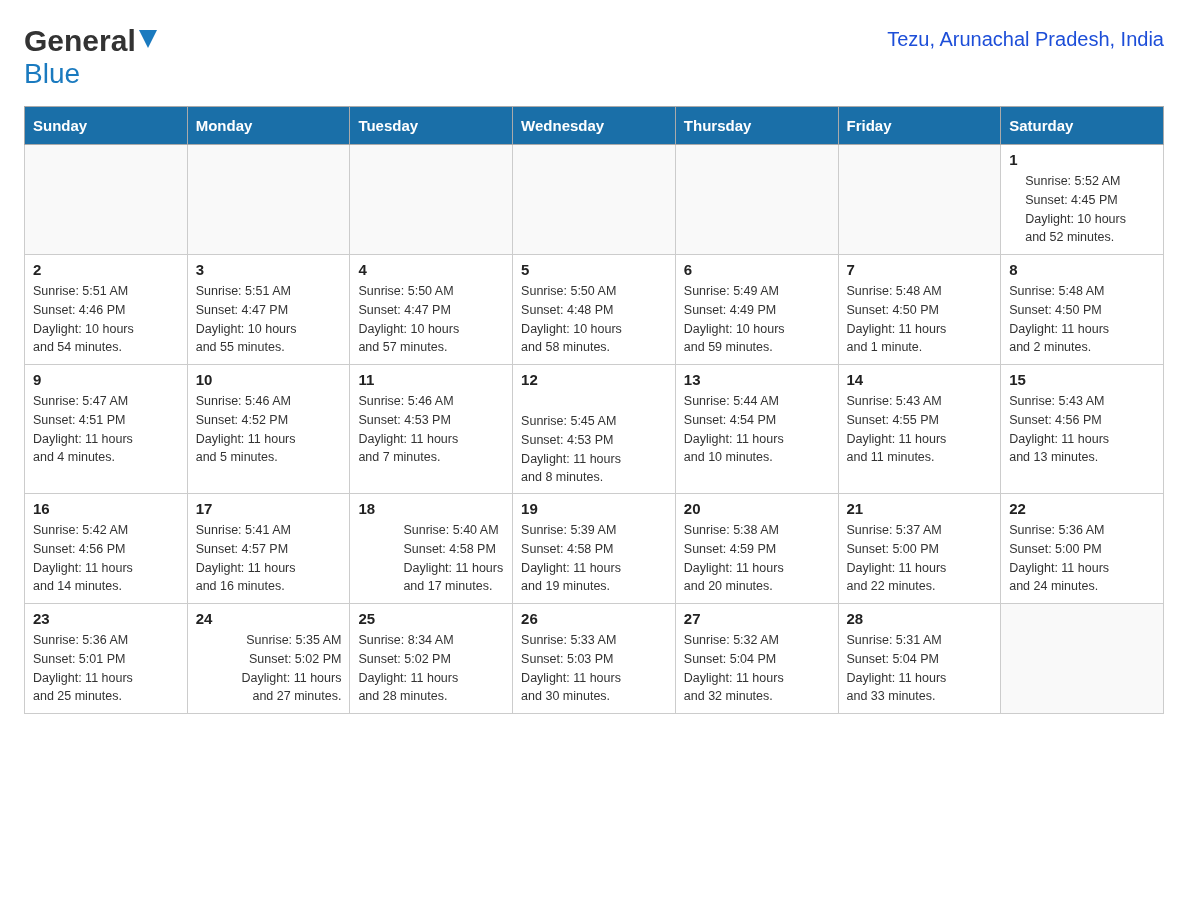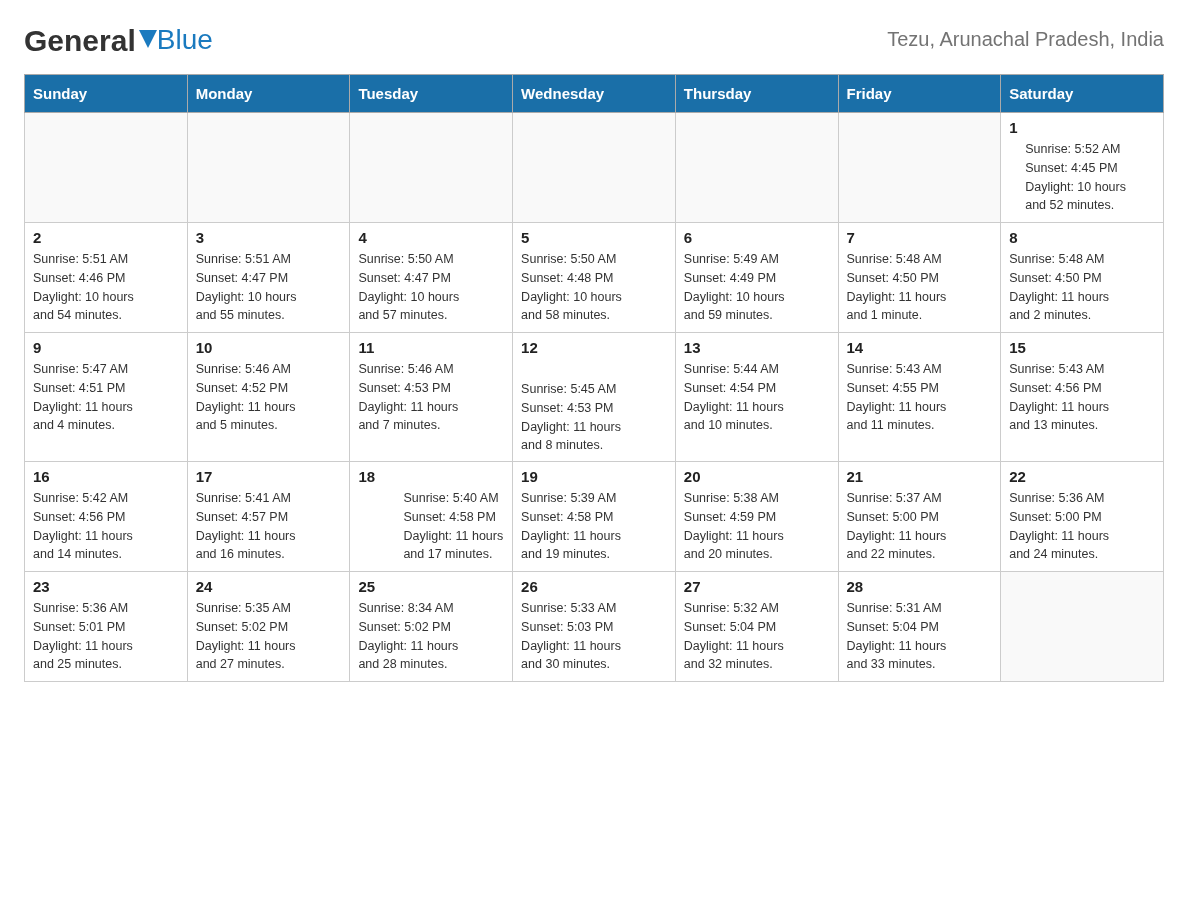--- a/index.html
+++ b/index.html
@@ -11,40 +11,40 @@
       min-height: 918px;
     }
     .header {
       display: flex;
       justify-content: space-between;
       align-items: flex-start;
       margin-bottom: 16px;
     }
     .logo {
       display: flex;
-      flex-direction: row;
+      flex-direction: column;
       align-items: flex-start;
     }
     .logo-blue {
       color: #1a7abf;
       font-size: 28px;
       font-weight: normal;
     }
     .title-block {
       text-align: right;
     }
     .month-title {
       font-size: 52px;
       font-weight: bold;
       color: #222;
       line-height: 1.1;
     }
     .location-title {
       font-size: 20px;
-      color: #737373;
+      color: #1d4ed8;
       margin-top: 4px;
     }
     .calendar {
       width: 100%;
       border-collapse: collapse;
       margin-top: 8px;
       padding-left: 32px;
     }
     .calendar th {
       background-color: #1a6fa8;
@@ -298,21 +298,21 @@
       <tr class="week-row">
         <td>
           <div class="day-number">23</div>
           <div class="day-info" style="white-space: pre-line;">Sunrise: 5:36 AM
 Sunset: 5:01 PM
 Daylight: 11 hours
 and 25 minutes.</div>
         </td>
         <td>
           <div class="day-number">24</div>
-          <div class="day-info" style="white-space: pre-line;">Sunrise: 5:35 AM
+          <div class="day-info" style="white-space: pre-line; text-align: right;">Sunrise: 5:35 AM
 Sunset: 5:02 PM
 Daylight: 11 hours
 and 27 minutes.</div>
         </td>
         <td>
           <div class="day-number">25</div>
           <div class="day-info" style="white-space: pre-line;">Sunrise: 8:34 AM
 Sunset: 5:02 PM
 Daylight: 11 hours
 and 28 minutes.</div>

